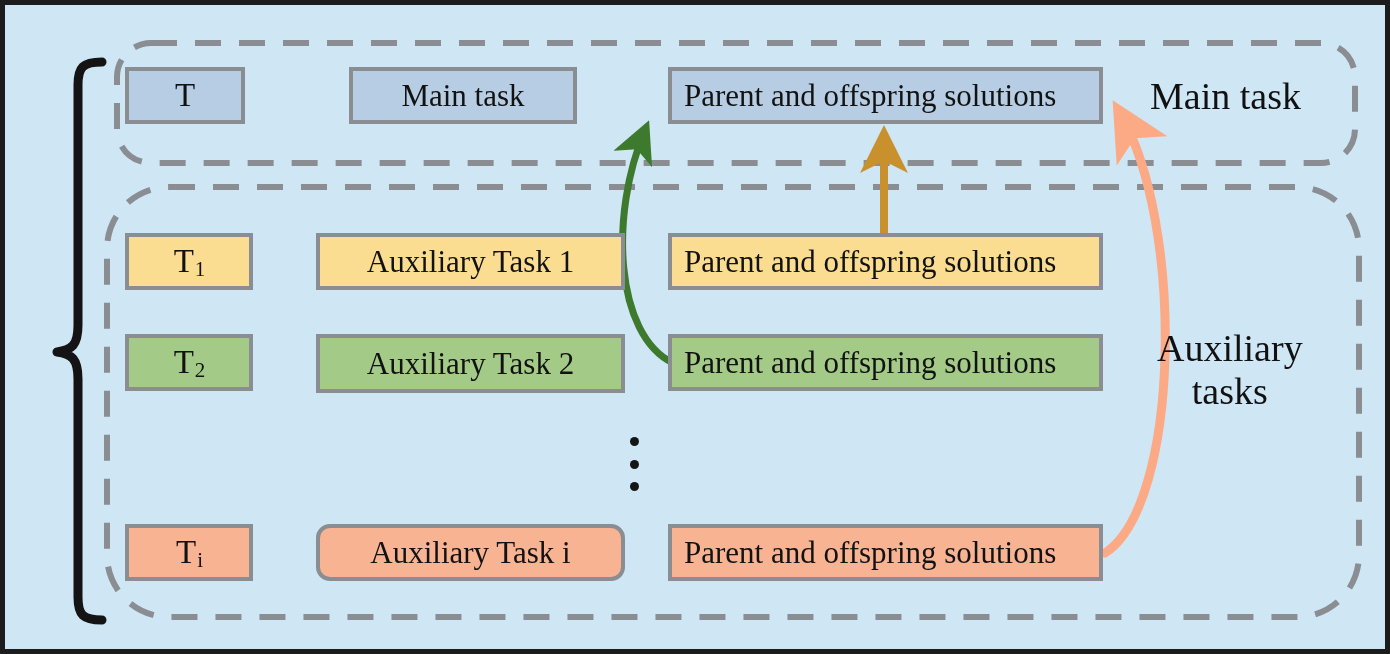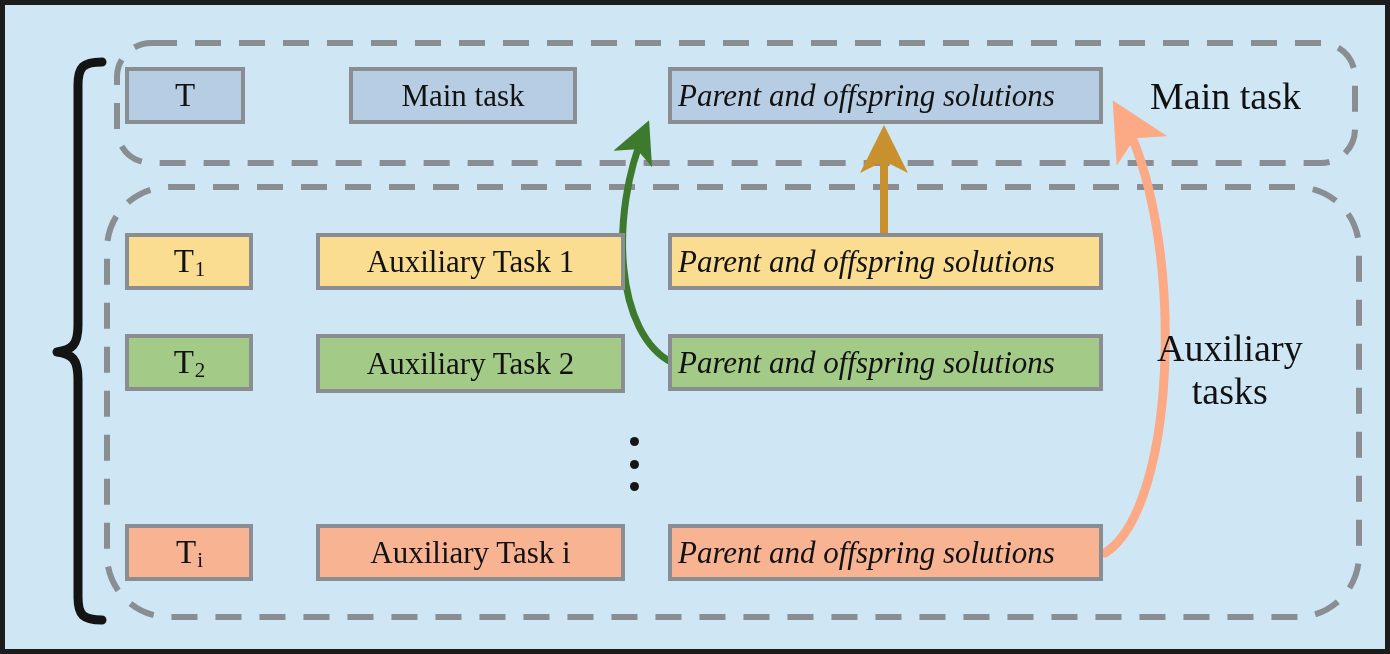--- a/index.html
+++ b/index.html
@@ -31,22 +31,21 @@
     border: 4px solid #8a8d91;
     display: flex;
     align-items: center;
     justify-content: center;
     color: #121212;
     line-height: 1;
     white-space: nowrap;
   }
   .node-box.left-align {
     justify-content: flex-start;
-    padding-left: 6px;
-    font-style: italic;
+    padding-left: 12px;
   }
   .tag-box { font-size: 33px; }
   .tag-box sub {
     font-size: 21px;
     vertical-align: baseline;
     position: relative;
     top: 8px;
     left: 1px;
   }
   .name-box { font-size: 31px; }
@@ -153,20 +152,20 @@
     <span></span>
     <span></span>
     <span></span>
   </div>
 
   <div class="node-box tag-box fill-salmon" style="left:120px; top:519px; width:128px; height:57px;">
     <span>T</span>
       <sub>i</sub>
   </div>
 
-  <div class="node-box name-box fill-salmon" style="left:311px; top:519px; width:309px; height:57px;">Auxiliary Task i</div>
+  <div class="node-box name-box fill-salmon" style="left:311px; top:519px; width:309px; height:57px;border-radius:14px;">Auxiliary Task i</div>
 
   <div class="node-box sol-box left-align fill-salmon" style="left:663px; top:519px; width:435px; height:57px;">Parent and offspring solutions</div>
 
   <div class="group-label" style="left:1152px; top:322px;text-align:center;">Auxiliary
 tasks</div>
 
 </div>
 
 </body></html>

